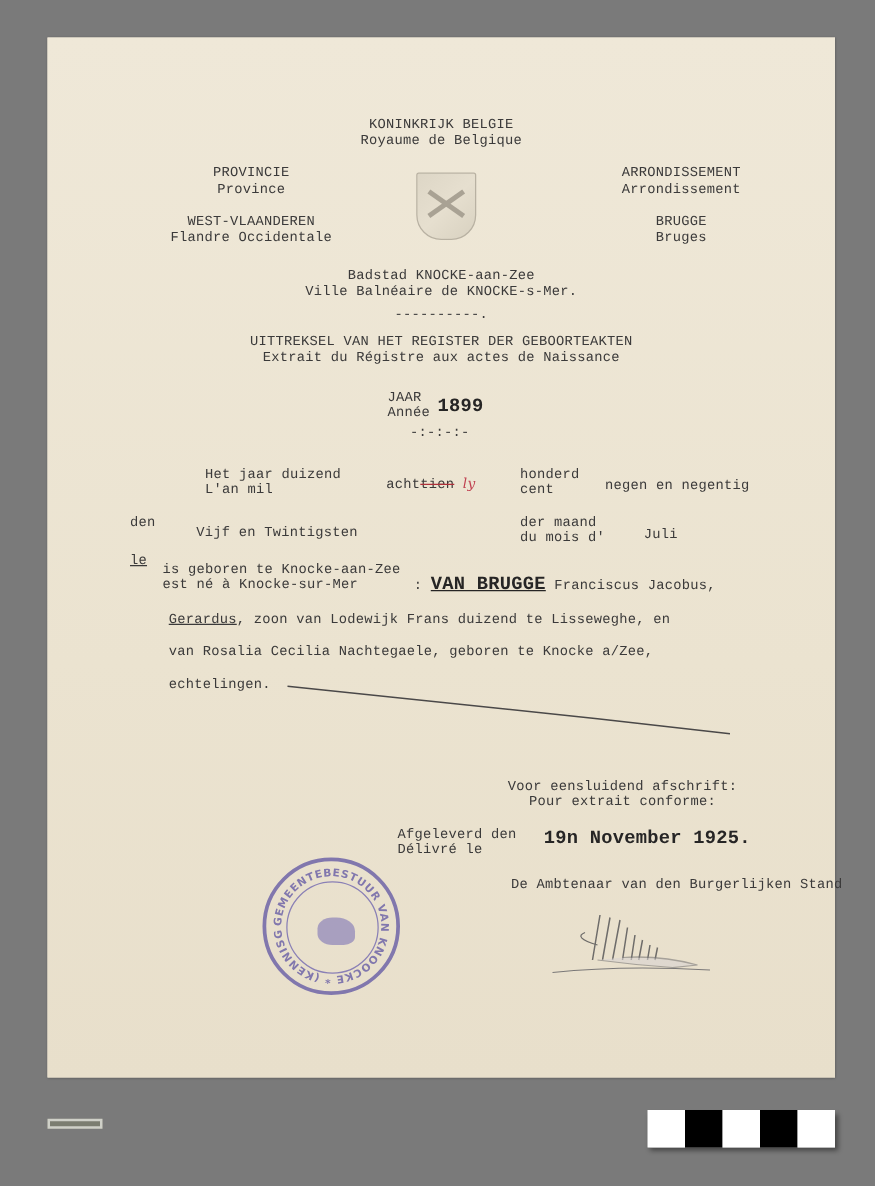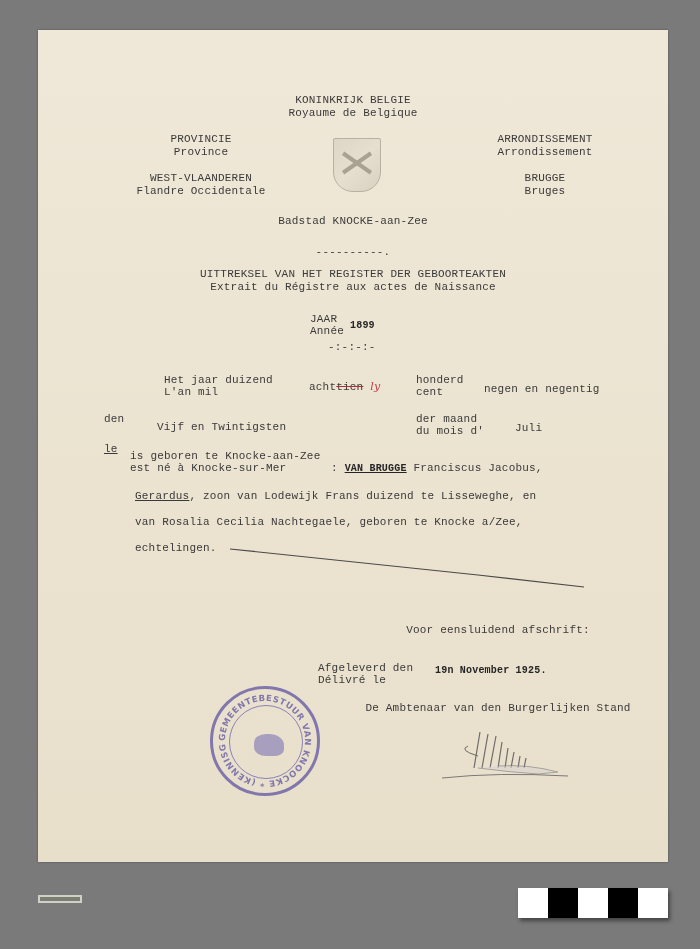--- a/index.html
+++ b/index.html
@@ -8,21 +8,21 @@
       font-family: "Liberation Mono", "DejaVu Sans Mono", monospace;
     }
     .paper {
       position:absolute; left:38px; top:30px; width:630px; height:832px;
       background:#ece4d2;
       background-image: linear-gradient(180deg, #efe8d8 0%, #ebe3d0 60%, #e8dfcb 100%);
       box-shadow: 0 0 2px rgba(0,0,0,0.35);
     }
     .t { position:absolute; color:#3b3a3a; font-size:11px; line-height:12px; white-space:nowrap; letter-spacing:0.2px; }
     .c { text-align:center; }
-    .bold { font-weight:bold; color:#262525; font-size:10px; }
+    .bold { font-weight:bold; color:#262525; font-size:15px; }
     .ul { text-decoration:underline; }
     .crest {
       position:absolute; left:295px; top:108px; width:46px; height:52px;
       border:1px solid #b8b1a2; border-radius:2px 2px 20px 20px;
       background:linear-gradient(135deg,#ddd6c6 0%,#e6dfcf 50%,#d8d1c0 100%);
     }
     .crest:before {
       content:""; position:absolute; left:6px; top:22px; width:34px; height:4px;
       background:#a9a294; transform:rotate(-35deg);
     }
@@ -65,20 +65,21 @@
   <div class="t c" style="left:88px;top:155px;width:150px;">Flandre Occidentale</div>
 
   <div class="crest"></div>
 
   <div class="t c" style="left:432px;top:103px;width:150px;">ARRONDISSEMENT</div>
   <div class="t c" style="left:432px;top:116px;width:150px;">Arrondissement</div>
   <div class="t c" style="left:432px;top:142px;width:150px;">BRUGGE</div>
   <div class="t c" style="left:432px;top:155px;width:150px;">Bruges</div>
 
   <div class="t c" style="left:165px;top:185px;width:300px;">Badstad KNOCKE-aan-Zee</div>
+  <div class="t c" style="left:165px;top:198px;width:300px;">Ville Balnéaire de KNOCKE-s-Mer.</div>
   <div class="t c" style="left:265px;top:216px;width:100px;">----------.</div>
   <div class="t c" style="left:130px;top:238px;width:370px;text-align:center;">UITTREKSEL VAN HET REGISTER DER GEBOORTEAKTEN</div>
   <div class="t c" style="left:130px;top:251px;width:370px;">Extrait du Régistre aux actes de Naissance</div>
 
   <div class="t" style="left:272px;top:283px;">JAAR</div>
   <div class="t" style="left:272px;top:295px;">Année</div>
   <div class="t bold" style="left:312px;top:290px;">1899</div>
   <div class="t" style="left:290px;top:311px;">-:-:-:-</div>
 
   <div class="t" style="left:126px;top:344px;">Het jaar duizend</div>
@@ -109,26 +110,27 @@
     <span class="ul">Gerardus</span><span>, zoon van Lodewijk Frans duizend te Lisseweghe, en</span>
   </div>
   <div class="t" style="left:97px;top:486px;">van Rosalia Cecilia Nachtegaele, geboren te Knocke a/Zee,</div>
   <div class="t" style="left:97px;top:512px;">echtelingen.</div>
 
   <svg style="position:absolute;left:190px;top:515px;" width="360" height="50">
     <path d="M2 4 L250 30 L356 42" stroke="#4a4848" stroke-width="1.2" fill="none"></path>
   </svg>
 
   <div class="t c" style="left:340px;top:594px;width:240px;">Voor eensluidend afschrift:</div>
+  <div class="t c" style="left:340px;top:606px;width:240px;">Pour extrait conforme:</div>
 
   <div class="t" style="left:280px;top:632px;">Afgeleverd den</div>
   <div class="t" style="left:280px;top:644px;">Délivré le</div>
   <div class="t bold" style="left:397px;top:635px;">19n November 1925.</div>
 
-  <div class="t c" style="left:300px;top:672px;width:320px;">De Ambtenaar van den Burgerlijken Stand</div>
+  <div class="t c" style="left:316px;top:672px;width:320px;text-align:right;">De Ambtenaar van den Burgerlijken Stand</div>
 
   <svg style="position:absolute;left:400px;top:698px;" width="140" height="56">
     <path d="M30 18 Q20 22 40 28" stroke="#6e6c6a" stroke-width="1" fill="none"></path>
     <path d="M42 4 L36 40 M50 6 L44 40 M58 8 L52 40 M64 14 L60 40 M70 20 L67 40 M76 24 L73 40 M82 28 L80 40 M88 30 L86 40" stroke="#6e6c6a" stroke-width="1.2" fill="none"></path>
     <path d="M60 38 Q90 36 120 44 L100 46 Q70 44 40 40" stroke="#7a7878" stroke-width="1" fill="#d9d4d2" opacity="0.6"></path>
     <path d="M4 50 Q60 44 130 48" stroke="#7a7878" stroke-width="1" fill="none"></path>
   </svg>
 
   <div class="stamp">
     <svg class="stamp-text" viewBox="0 0 104 104">

